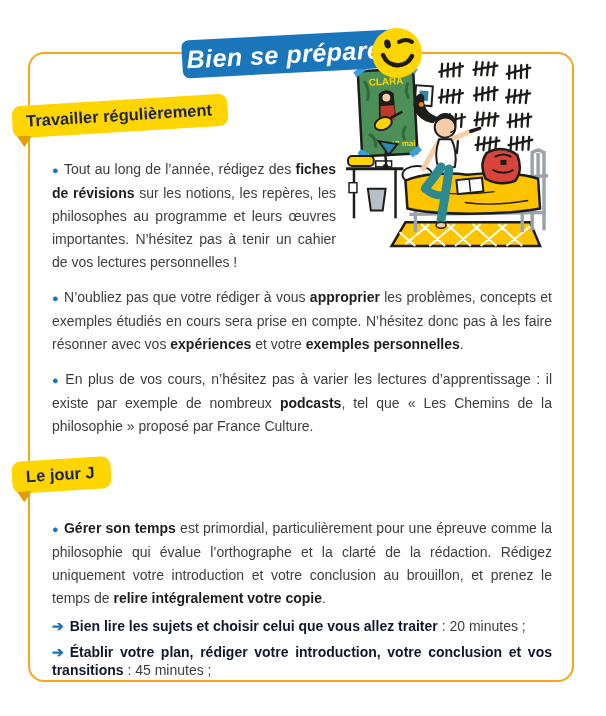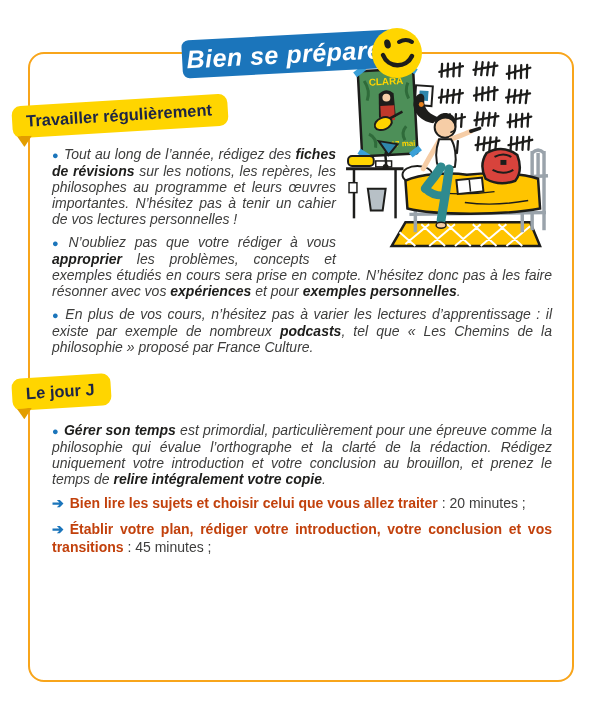--- a/index.html
+++ b/index.html
@@ -61,39 +61,38 @@
   
   .content{
     position:relative;
     padding:46px 20px 0 22px;
     box-sizing:border-box;
     height:100%;
   }
   .para{
     text-align:justify;
     font-size:14px;
-    line-height:16px;
+    line-height:23px;
     color:#3d3d3c;
-    margin:0 0 7px 0;
-    font-style:italic;
+    margin:12px 0 7px 0;
   }
   .para b{color:#1d1d1b;}
   .dot{
     color:#1b75bb;
     font-size:11px;
     margin-right:5px;
   }
   .step{
     text-align:justify;
     font-size:14px;
     line-height:18px;
     color:#3d3d3c;
     margin:0 0 8px 0;
   }
-  .step b{color:#c2410c;}
+  .step b{color:#0f172a;}
   .arrow{
     color:#1b75bb;
     font-weight:bold;
     margin-right:6px;
   }
   .illustration{
     float:right;
     width:206px;height:194px;
     margin:-42px 0 4px 10px;
   }
@@ -229,21 +228,21 @@
           <path d="M94 84 C88 94 82 104 78 112" stroke="#f6cda6" stroke-width="5" stroke-linecap="round" fill="none"></path>
           <path d="M94 82 C90 94 90 104 94 112 L110 110 C112 100 110 88 106 82 Z" fill="#ffffff" stroke="#1d1d1b" stroke-width="2"></path>
           <path d="M96 110 C90 120 84 126 80 132" stroke="#2f8a8f" stroke-width="9" stroke-linecap="round" fill="none"></path>
           <path d="M80 132 C85 137 91 139 97 139" stroke="#2f8a8f" stroke-width="8" stroke-linecap="round" fill="none"></path>
           <path d="M104 112 C102 130 98 150 96 164" stroke="#2f8a8f" stroke-width="9" stroke-linecap="round" fill="none"></path>
           <ellipse cx="96" cy="169" rx="5" ry="3" fill="#f6cda6" stroke="#1d1d1b" stroke-width="1.5"></ellipse>
         </g>
       </svg>
 
       <p class="para"><span class="dot">●</span><span><span>Tout au long de l’année, rédigez des </span><b>fiches de révisions</b><span> sur les notions, les repères, les philosophes au programme et leurs œuvres importantes. N’hésitez pas à tenir un cahier de vos lectures personnelles !</span></span></p>
-      <p class="para"><span class="dot">●</span><span><span>N’oubliez pas que votre rédiger à vous </span><b>approprier</b><span> les problèmes, concepts et exemples étudiés en cours sera prise en compte. N’hésitez donc pas à les faire résonner avec vos </span><b>expériences</b><span> et pour </span><b>exemples personnelles</b><span>.</span></span></p>
+      <p class="para"><span class="dot">●</span><span><span>N’oubliez pas que votre rédiger à vous </span><b>approprier</b><span> les problèmes, concepts et exemples étudiés en cours sera prise en compte. N’hésitez donc pas à les faire résonner avec vos </span><b>expériences</b><span> et votre </span><b>exemples personnelles</b><span>.</span></span></p>
       <p class="para"><span class="dot">●</span><span><span>En plus de vos cours, n’hésitez pas à varier les lectures d’apprentissage : il existe par exemple de nombreux </span><b>podcasts</b><span>, tel que « Les Chemins de la philosophie » proposé par France Culture.</span></span></p>
 
       <div class="clear"></div>
 
       
       <div class="ribbon ribbon2">
         <span>Le jour J</span>
         <span class="fold"></span>
       </div>
 

